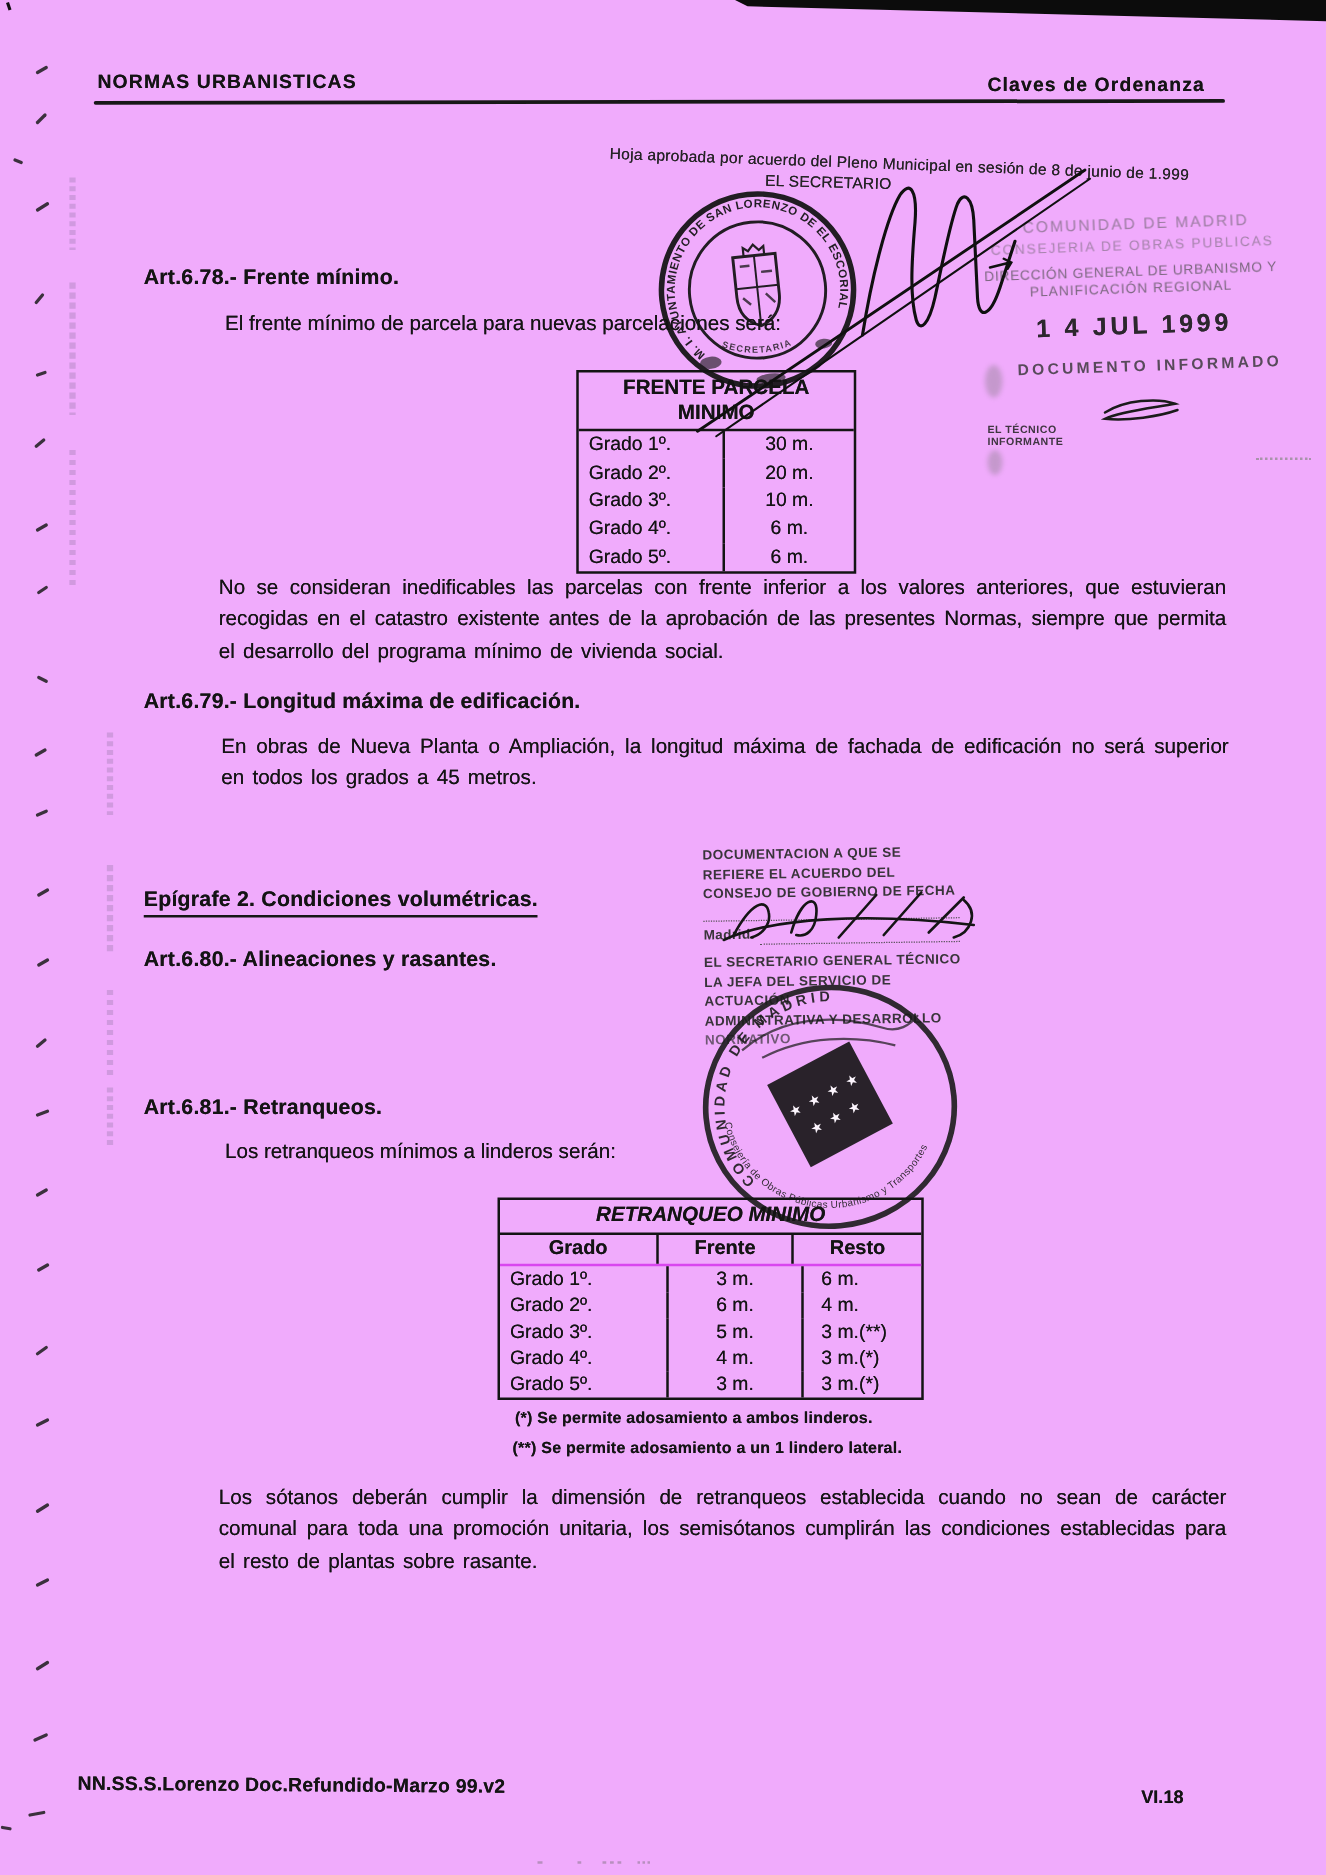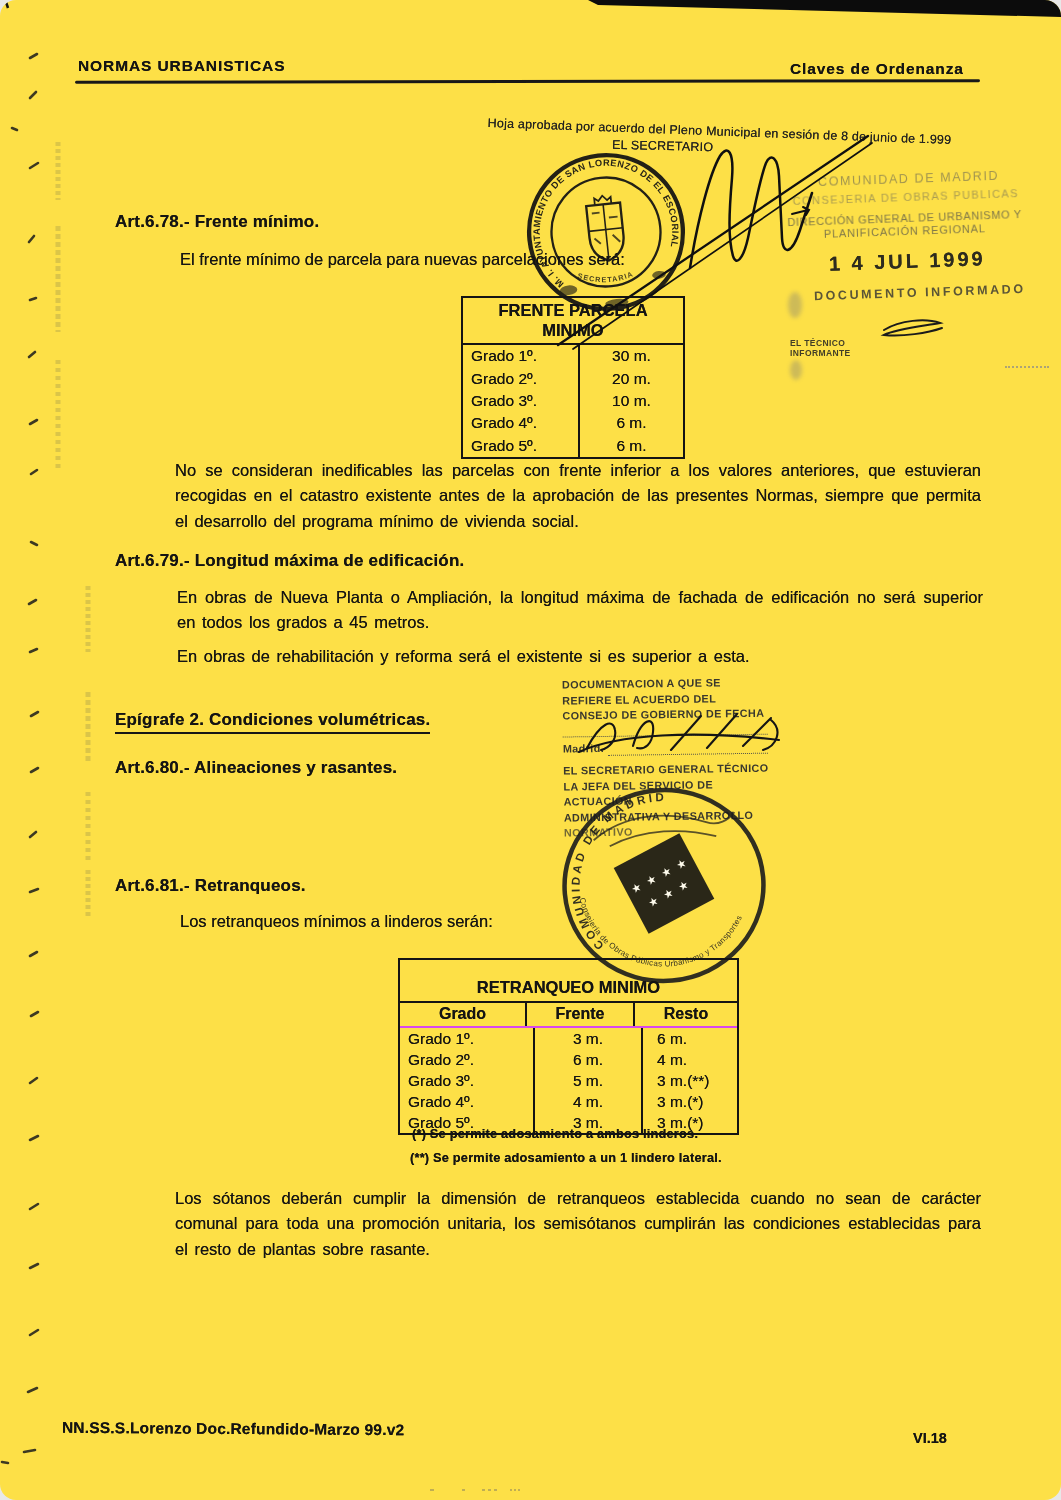--- a/index.html
+++ b/index.html
@@ -1,39 +1,39 @@
 <!DOCTYPE html>
 <html><head>
 <meta charset="utf-8">
 <style>
   html,body{margin:0;padding:0;background:#e8e8e8;}
   .page{
     position:relative;width:1061px;height:1500px;margin:0 auto;
-    background:#fde047;overflow:hidden;
-    font-family:"Liberation Sans",sans-serif;color:#141414;border-radius:16px;
+    background:#f0abfc;overflow:hidden;
+    font-family:"Liberation Sans",sans-serif;color:#141414;
   }
   .abs{position:absolute;}
   .ink{text-shadow:0 0 .5px rgba(10,10,10,.8);}
   
   .hdr{font-weight:bold;font-size:15.5px;letter-spacing:.9px;}
   .hdr-rule{height:3px;background:#181818;border-radius:2px;transform:rotate(-.1deg);}
   
   .art-title{font-weight:bold;font-size:17px;letter-spacing:.2px;}
   .body-line{font-size:16.5px;}
   .para{font-size:16.5px;line-height:25.3px;text-align:justify;word-spacing:2px;z-index:3;}
   .underl{border-bottom:2.5px solid #161616;padding-bottom:2px;display:inline-block;}
   
   .t1{left:461px;top:296px;width:220px;border:2.5px solid #141414;z-index:3;background:transparent;}
   .t1-title{border-bottom:2px solid #141414;text-align:center;font-weight:bold;font-size:16.5px;line-height:20px;padding:2px 0 3px;}
   .t1-row{display:flex;height:22.4px;font-size:15.5px;align-items:center;}
   .t1-c1{width:107px;padding-left:8px;border-right:2px solid #141414;align-self:stretch;display:flex;align-items:center;}
   .t1-c2{flex:1;text-align:center;}
   
   .t2{left:398px;top:958px;width:337px;border:2.5px solid #141414;z-index:3;background:transparent;}
-  .t2-title{text-align:center;font-weight:bold;font-size:16.5px;padding:18px 0 4px;border-bottom:2px solid #141414;}
+  .t2-title{text-align:center;font-weight:bold;font-size:16.5px;padding:3px 0 4px;border-bottom:2px solid #141414;font-style:italic;}
   .t2-head{display:flex;font-weight:bold;font-size:16px;border-bottom:2px solid #d946ef;}
   .t2-row{display:flex;font-size:15.5px;}
   .t2 .cA{width:125px;border-right:2px solid #141414;}
   .t2 .cB{width:106px;border-right:2px solid #141414;}
   .t2 .cC{flex:1;}
   .t2-head .cA,.t2-head .cB,.t2-head .cC{text-align:center;padding:2px 0 3px;}
   .t2-row .cA{padding:1.5px 0 1.5px 8px;}
   .t2-row .cB{text-align:center;padding:1.5px 0;}
   .t2-row .cC{padding:1.5px 0 1.5px 14px;}
   .footnote{font-size:12.8px;font-weight:bold;letter-spacing:.2px;}
@@ -200,21 +200,20 @@
     <div class="t1-row">
       <div class="t1-c1">Grado 5º.</div>
       <div class="t1-c2">6 m.</div>
     </div>
   </div>
 
   <div class="abs para ink" style="left:175px;top:458px;width:806px;">No se consideran inedificables las parcelas con frente inferior a los valores anteriores, que estuvieran recogidas en el catastro existente antes de la aprobación de las presentes Normas, siempre que permita el desarrollo del programa mínimo de vivienda social.</div>
 
   <div class="abs art-title ink" style="left:115px;top:551px;">Art.6.79.- Longitud máxima de edificación.</div>
   <div class="abs para ink" style="left:177px;top:585px;width:806px;">En obras de Nueva Planta o Ampliación, la longitud máxima de fachada de edificación no será superior en todos los grados a 45 metros.</div>
-  <div class="abs para ink" style="left:177px;top:644px;width:806px;">En obras de rehabilitación y reforma será el existente si es superior a esta.</div>
 
   <div class="abs gobierno">
     <div>DOCUMENTACION A QUE SE</div>
     <div>REFIERE EL ACUERDO DEL</div>
     <div>CONSEJO DE GOBIERNO DE FECHA</div>
     <div class="gb-dot"></div>
     <div class="gb-madrid">
       <span>Madrid.</span>
       <span class="dots"></span>
     </div>

